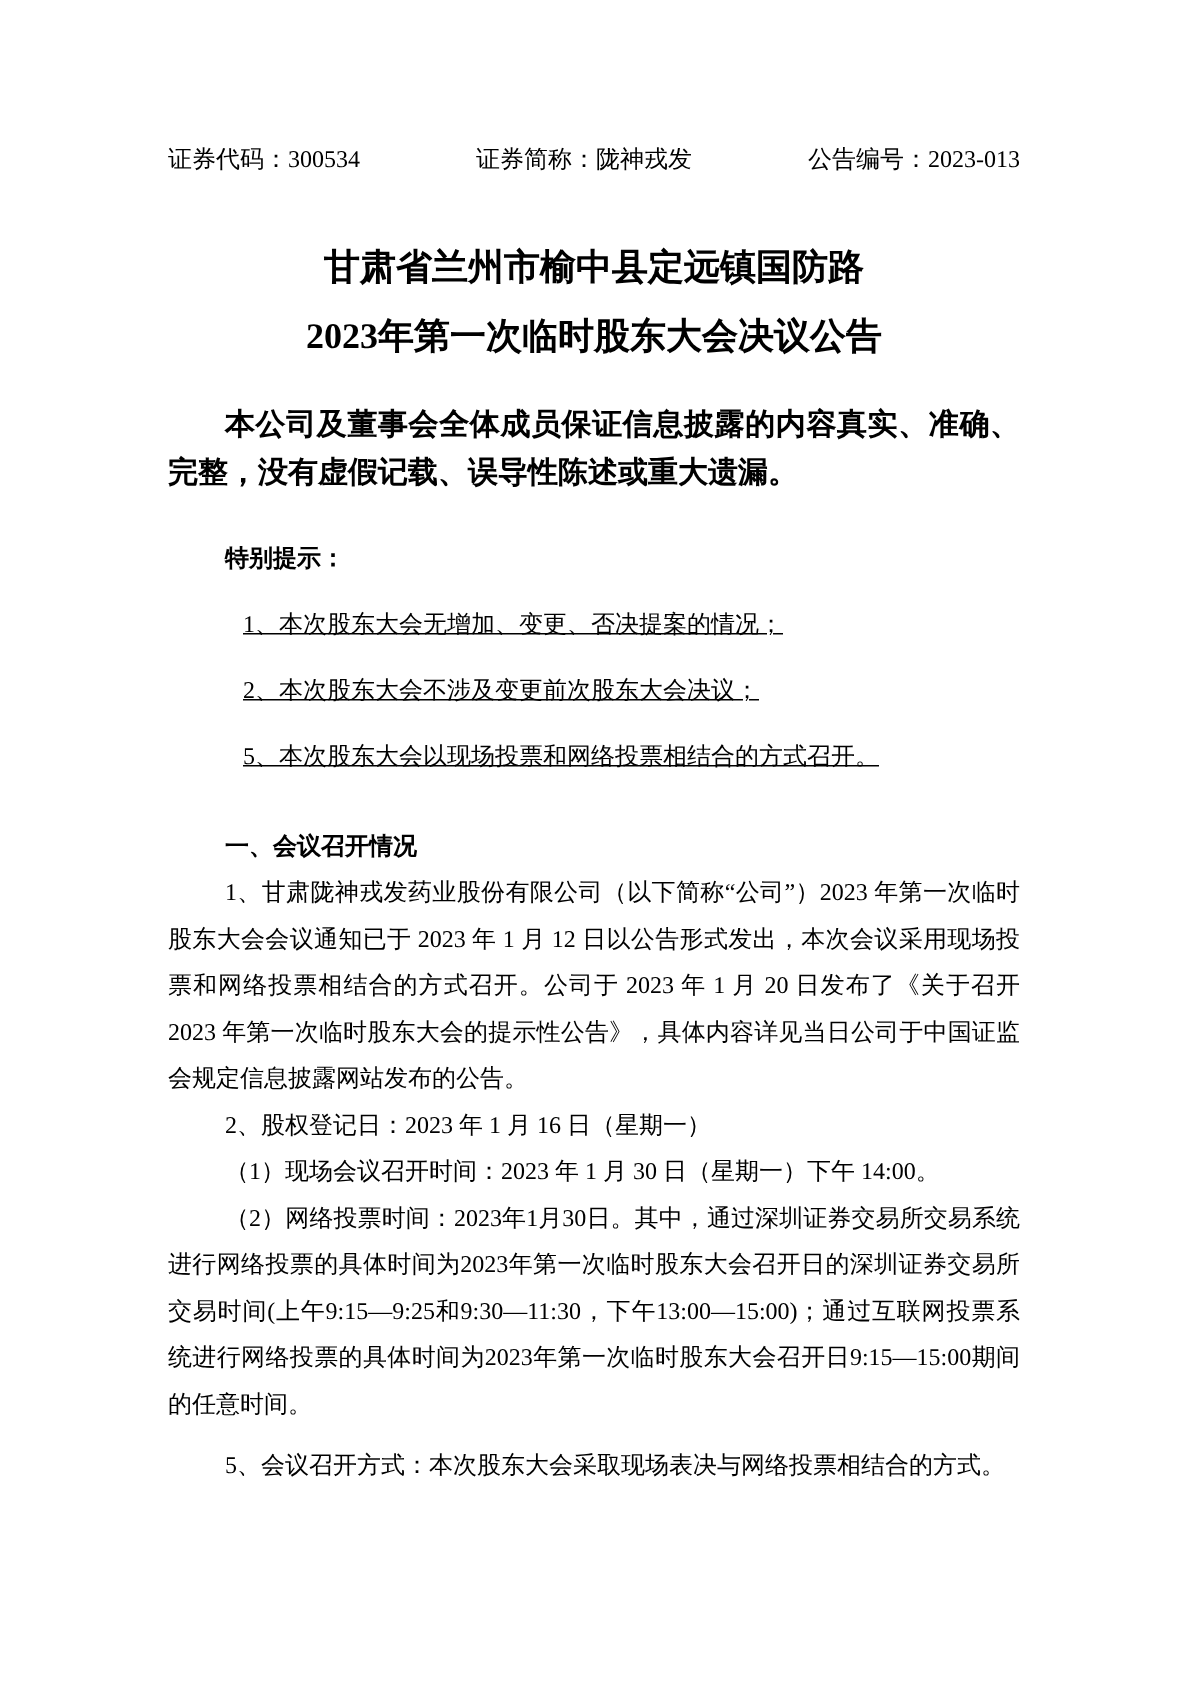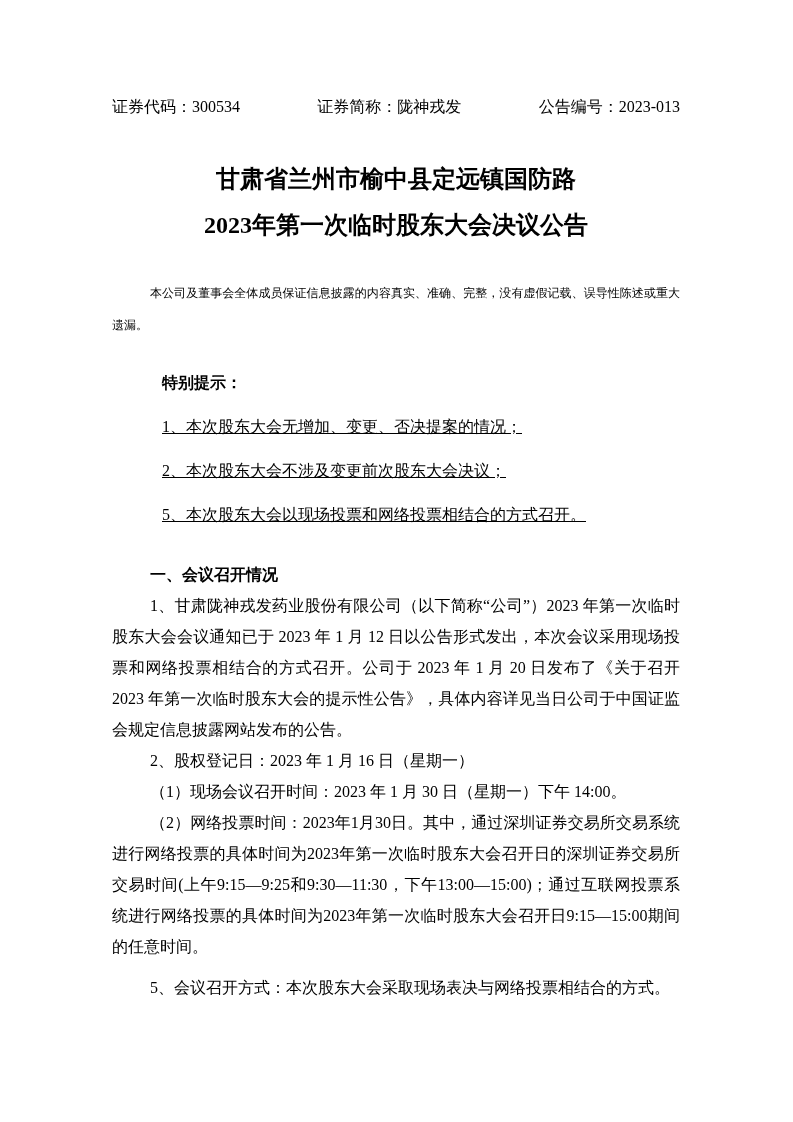--- a/index.html
+++ b/index.html
@@ -31,36 +31,36 @@
     margin-top: 38px;
   }
   .title-line {
     text-align: center;
     font-weight: bold;
     font-size: 24px;
     line-height: 46px;
     margin: 0;
   }
   .disclaimer {
-    margin: 29px 0 0 0;
-    font-weight: normal;
-    font-size: 12px;
+    margin: 19px 0 0 0;
+    font-weight: bold;
+    font-size: 20px;
     line-height: 32px;
     text-align: justify;
     text-indent: 38px;
   }
   .special-block {
     margin-top: 26px;
     font-size: 16px;
     line-height: 32px;
   }
   .special-heading {
     font-weight: bold;
     text-indent: 38px;
-    margin: 12px;
+    margin: 0;
   }
   .special-item {
     margin: 12px;
     text-indent: 38px;
     text-align: justify;
     text-decoration: underline;
   }
   .section-heading {
     margin: 28px 0 0 0;
     font-weight: bold;

